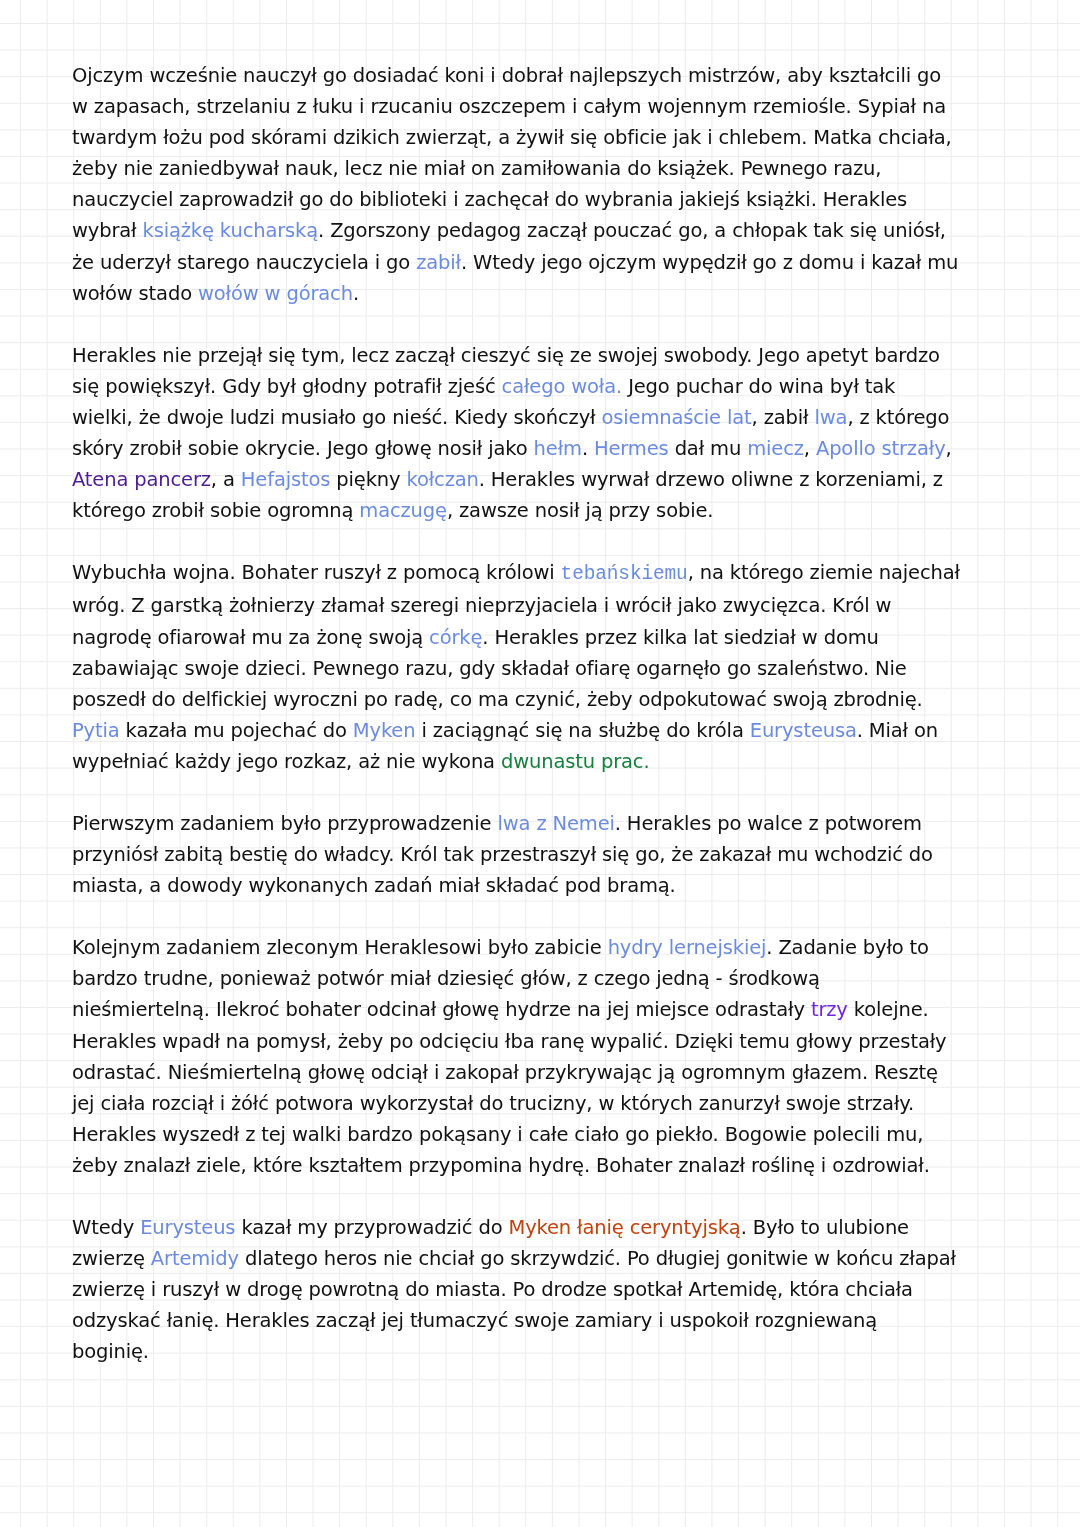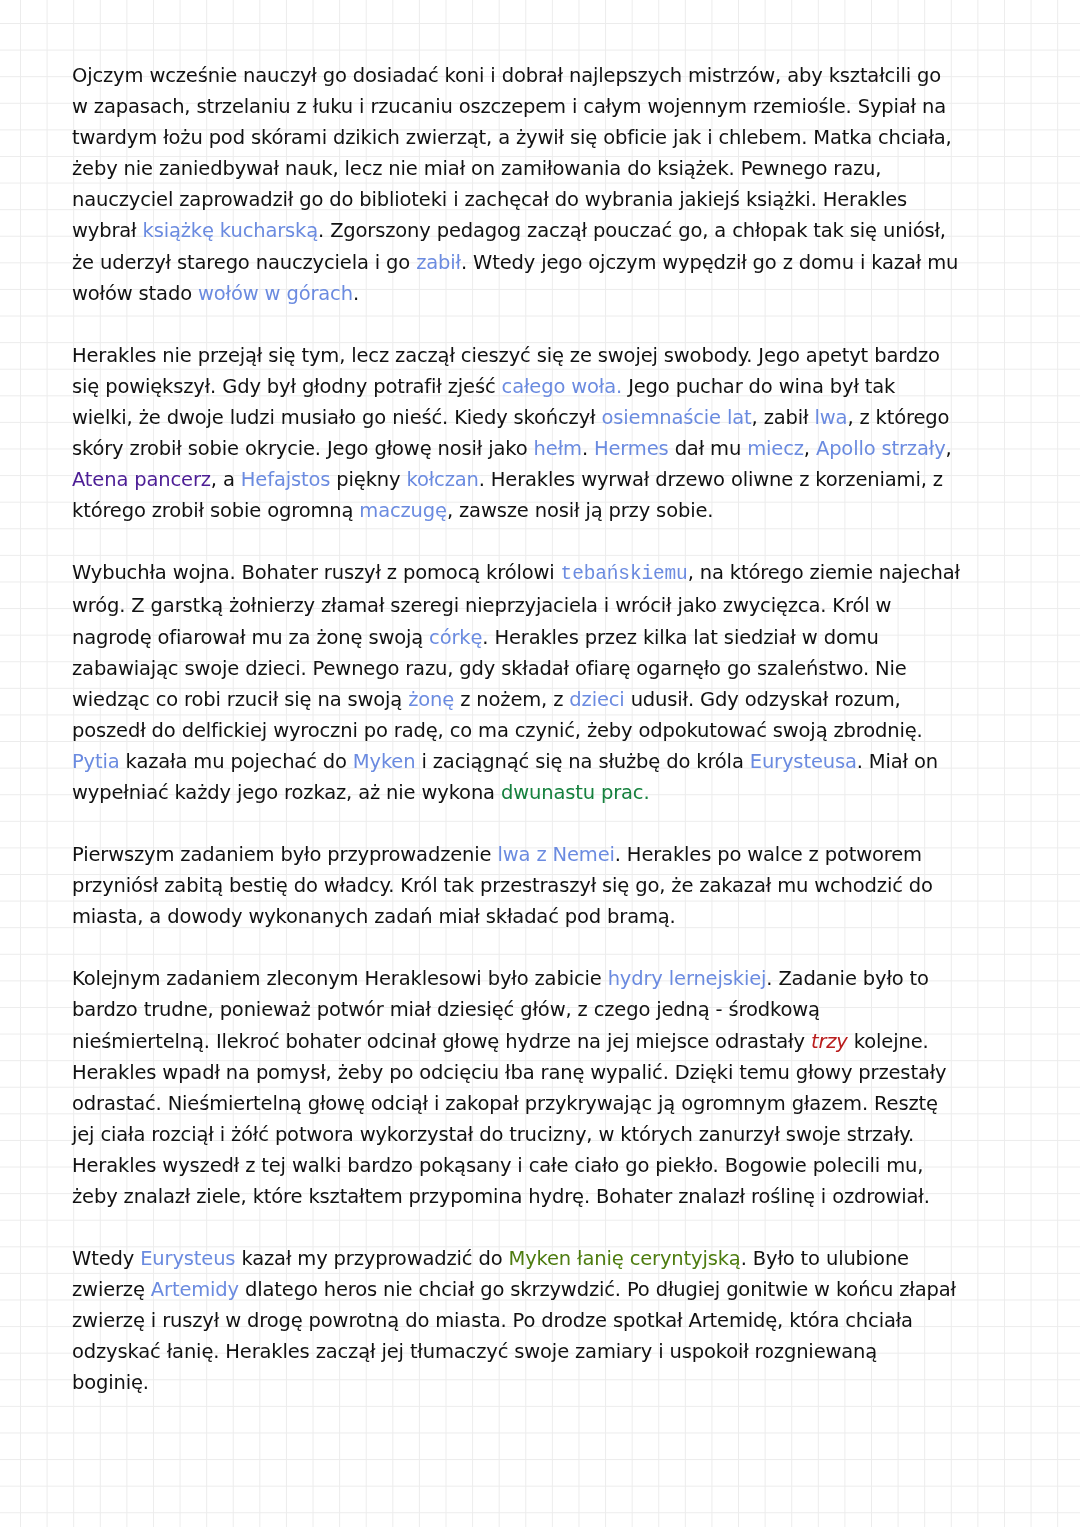--- a/index.html
+++ b/index.html
@@ -54,40 +54,39 @@
       <span class="line"><span>wielki, że dwoje ludzi musiało go nieść. Kiedy skończył </span><span class="hl" style="color: rgb(107, 139, 224);">osiemnaście lat</span><span>, zabił </span><span class="hl" style="color: rgb(107, 139, 224);">lwa</span><span>, z którego</span></span>
       <span class="line"><span>skóry zrobił sobie okrycie. Jego głowę nosił jako </span><span class="hl" style="color: rgb(107, 139, 224);">hełm</span><span>. </span><span class="hl" style="color: rgb(107, 139, 224);">Hermes</span><span> dał mu </span><span class="hl" style="color: rgb(107, 139, 224);">miecz</span><span>, </span><span class="hl" style="color: rgb(107, 139, 224);">Apollo strzały</span><span>,</span></span>
       <span class="line"><span class="hl" style="color: #4c1d95;">Atena pancerz</span><span>, a </span><span class="hl" style="color: rgb(107, 139, 224);">Hefajstos</span><span> piękny </span><span class="hl" style="color: rgb(107, 139, 224);">kołczan</span><span>. Herakles wyrwał drzewo oliwne z korzeniami, z</span></span>
       <span class="line"><span>którego zrobił sobie ogromną </span><span class="hl" style="color: rgb(107, 139, 224); margin-top: 27px;">maczugę</span><span>, zawsze nosił ją przy sobie.</span></span>
     </div>
     <div class="para">
       <span class="line"><span>Wybuchła wojna. Bohater ruszył z pomocą królowi </span><span class="hl" style="color: rgb(107, 139, 224); font-family: Liberation Mono, monospace;">tebańskiemu</span><span>, na którego ziemie najechał</span></span>
       <span class="line"><span>wróg. Z garstką żołnierzy złamał szeregi nieprzyjaciela i wrócił jako zwycięzca. Król w</span></span>
       <span class="line"><span>nagrodę ofiarował mu za żonę swoją </span><span class="hl" style="color: rgb(107, 139, 224);">córkę</span><span>. Herakles przez kilka lat siedział w domu</span></span>
       <span class="line"><span>zabawiając swoje dzieci. Pewnego razu, gdy składał ofiarę ogarnęło go szaleństwo. Nie</span></span>
-      <span class="line"><span>wiedząc co robi rzucił się na swoją </span><span class="hl" style="color: rgb(107, 139, 224);">żonę</span><span> z nożem, z </span><span class="hl" style="color: rgb(107, 139, 224);">dzieci</span><span> udusił. Gdy odzyskał rozum,</span></span>
       <span class="line"><span>poszedł do delfickiej wyroczni po radę, co ma czynić, żeby odpokutować swoją zbrodnię.</span></span>
       <span class="line"><span class="hl" style="color: rgb(107, 139, 224);">Pytia</span><span> kazała mu pojechać do </span><span class="hl" style="color: rgb(107, 139, 224);">Myken</span><span> i zaciągnąć się na służbę do króla </span><span class="hl" style="color: rgb(107, 139, 224);">Eurysteusa</span><span>. Miał on</span></span>
       <span class="line"><span>wypełniać każdy jego rozkaz, aż nie wykona </span><span class="hl" style="color: #15803d;">dwunastu prac.</span></span>
     </div>
     <div class="para">
       <span class="line"><span>Pierwszym zadaniem było przyprowadzenie </span><span class="hl" style="color: rgb(107, 139, 224);">lwa z Nemei</span><span>. Herakles po walce z potworem</span></span>
       <span class="line"><span>przyniósł zabitą bestię do władcy. Król tak przestraszył się go, że zakazał mu wchodzić do</span></span>
       <span class="line"><span>miasta, a dowody wykonanych zadań miał składać pod bramą.</span></span>
     </div>
     <div class="para">
       <span class="line"><span>Kolejnym zadaniem zleconym Heraklesowi było zabicie </span><span class="hl" style="color: rgb(107, 139, 224);">hydry lernejskiej</span><span>. Zadanie było to</span></span>
       <span class="line"><span>bardzo trudne, ponieważ potwór miał dziesięć głów, z czego jedną - środkową</span></span>
-      <span class="line"><span>nieśmiertelną. Ilekroć bohater odcinał głowę hydrze na jej miejsce odrastały </span><span class="hl" style="color: #b91c1c; font-style: italic;">trzy</span><span> kolejne.</span></span>
+      <span class="line"><span>nieśmiertelną. Ilekroć bohater odcinał głowę hydrze na jej miejsce odrastały </span><span class="hl" style="color: #6d28d9;">trzy</span><span> kolejne.</span></span>
       <span class="line"><span>Herakles wpadł na pomysł, żeby po odcięciu łba ranę wypalić. Dzięki temu głowy przestały</span></span>
       <span class="line"><span>odrastać. Nieśmiertelną głowę odciął i zakopał przykrywając ją ogromnym głazem. Resztę</span></span>
       <span class="line"><span>jej ciała rozciął i  żółć potwora wykorzystał do trucizny, w których zanurzył swoje strzały.</span></span>
       <span class="line"><span>Herakles wyszedł z tej walki bardzo pokąsany i całe ciało go piekło. Bogowie polecili mu,</span></span>
       <span class="line"><span>żeby znalazł ziele, które kształtem przypomina hydrę. Bohater znalazł roślinę i ozdrowiał.</span></span>
     </div>
     <div class="para">
-      <span class="line"><span>Wtedy </span><span class="hl" style="color: rgb(107, 139, 224); margin-top: 36px;">Eurysteus</span><span> kazał my przyprowadzić do </span><span class="hl" style="color: #4d7c0f;">Myken łanię ceryntyjską</span><span>. Było to ulubione</span></span>
+      <span class="line"><span>Wtedy </span><span class="hl" style="color: rgb(107, 139, 224); margin-top: 36px;">Eurysteus</span><span> kazał my przyprowadzić do </span><span class="hl" style="color: #c2410c;">Myken łanię ceryntyjską</span><span>. Było to ulubione</span></span>
       <span class="line"><span>zwierzę </span><span class="hl" style="color: rgb(107, 139, 224);">Artemidy</span><span> dlatego heros nie chciał go skrzywdzić. Po długiej gonitwie w końcu złapał</span></span>
       <span class="line"><span>zwierzę i ruszył w drogę powrotną do miasta. Po drodze spotkał Artemidę, która chciała</span></span>
       <span class="line"><span>odzyskać łanię. Herakles zaczął jej tłumaczyć swoje zamiary i uspokoił rozgniewaną</span></span>
       <span class="line"><span>boginię.</span></span>
     </div>
   </div>
 
 </body></html>

